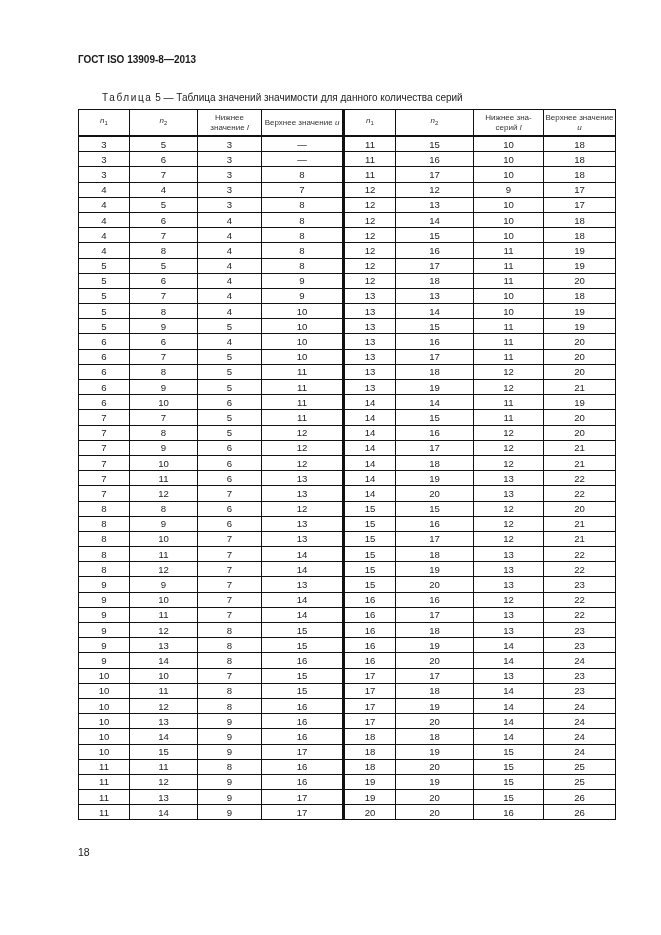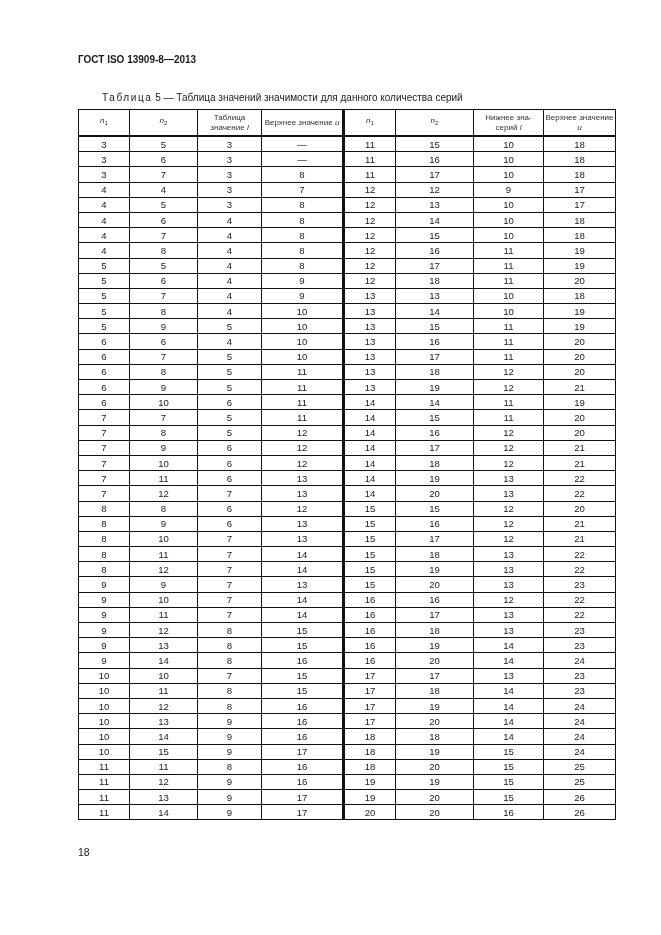--- a/index.html
+++ b/index.html
@@ -34,21 +34,21 @@
       <col style="width:82px">
     <col style="width:52px">
       <col style="width:78px">
       <col style="width:70px">
       <col style="width:72px">
   </colgroup>
   <thead>
     <tr>
       <th><span class="i">n</span><sub>1</sub></th>
       <th><span class="i">n</span><sub>2</sub></th>
-      <th><span>Таблица значение</span> <span class="i">l</span></th>
+      <th><span>Нижнее значение</span> <span class="i">l</span></th>
       <th><span>Верхнее значение</span> <span class="i">u</span></th>
       <th class="sep"><span class="i">n</span><sub>1</sub></th>
       <th><span class="i">n</span><sub>2</sub></th>
       <th><span>Нижнее зна- серий</span> <span class="i">l</span></th>
       <th><span>Верхнее значение</span> <span class="i">u</span></th>
     </tr>
   </thead>
   <tbody id="tbody">
       <tr>
         <td>3</td>

